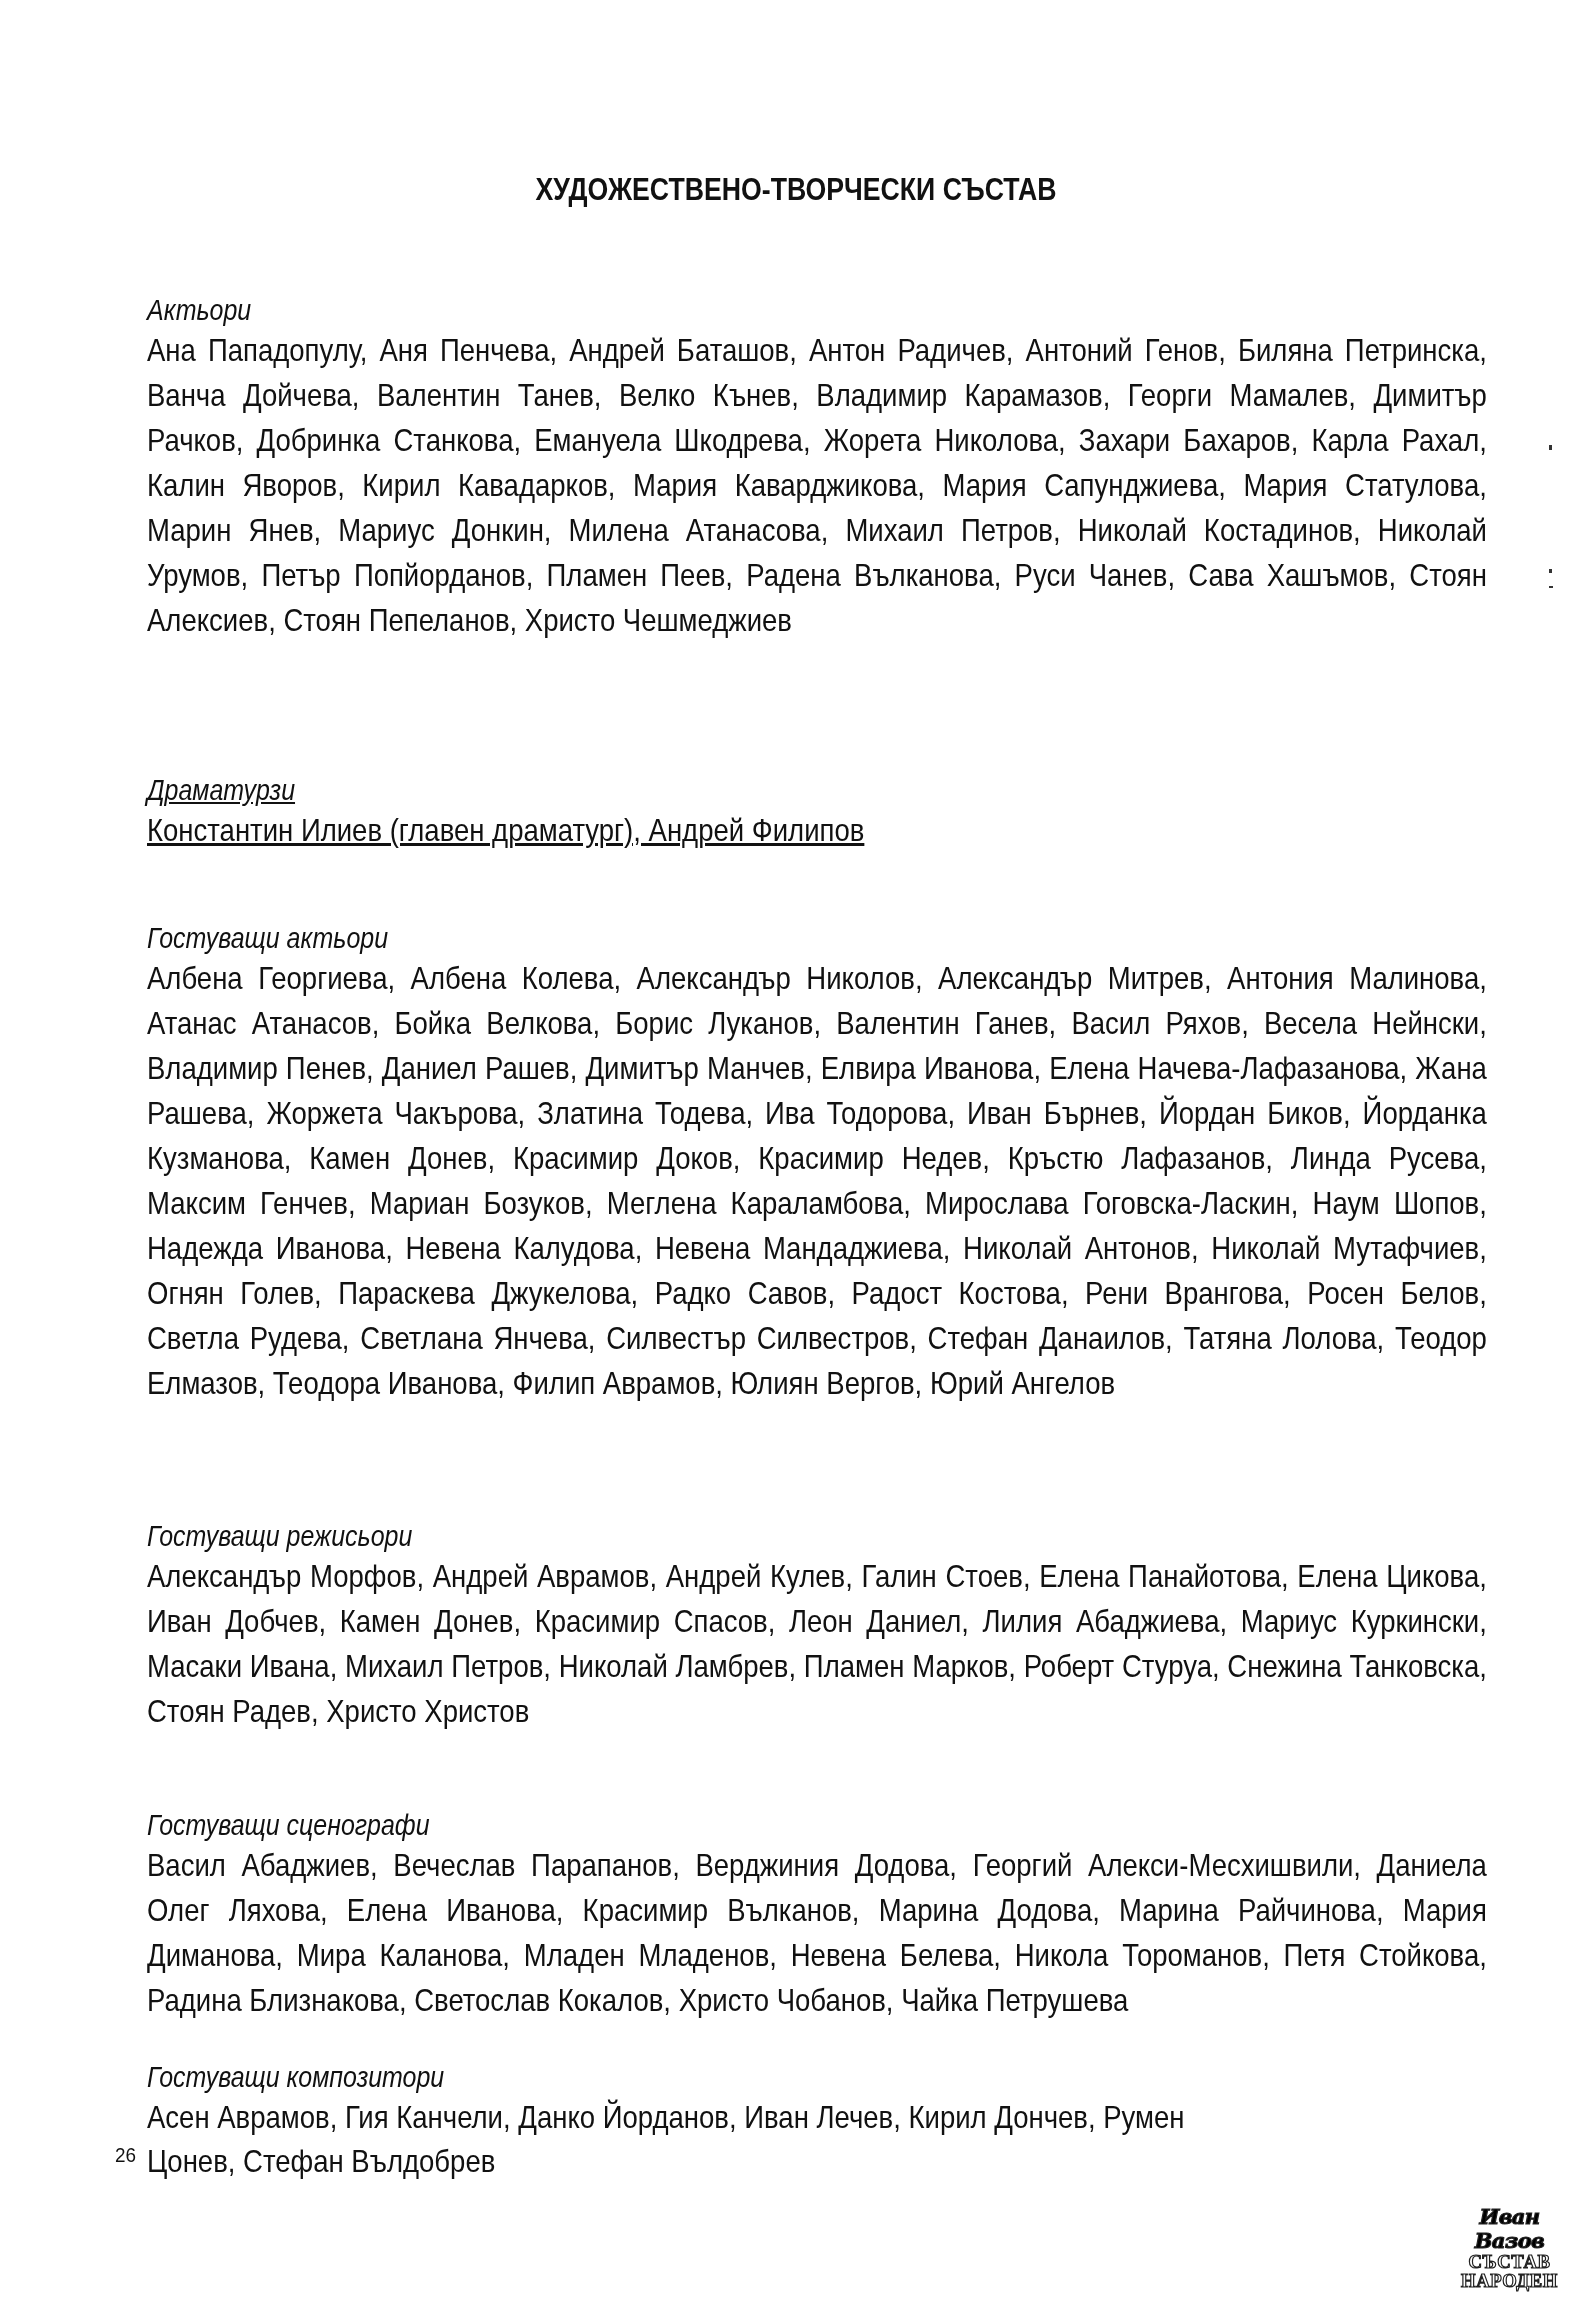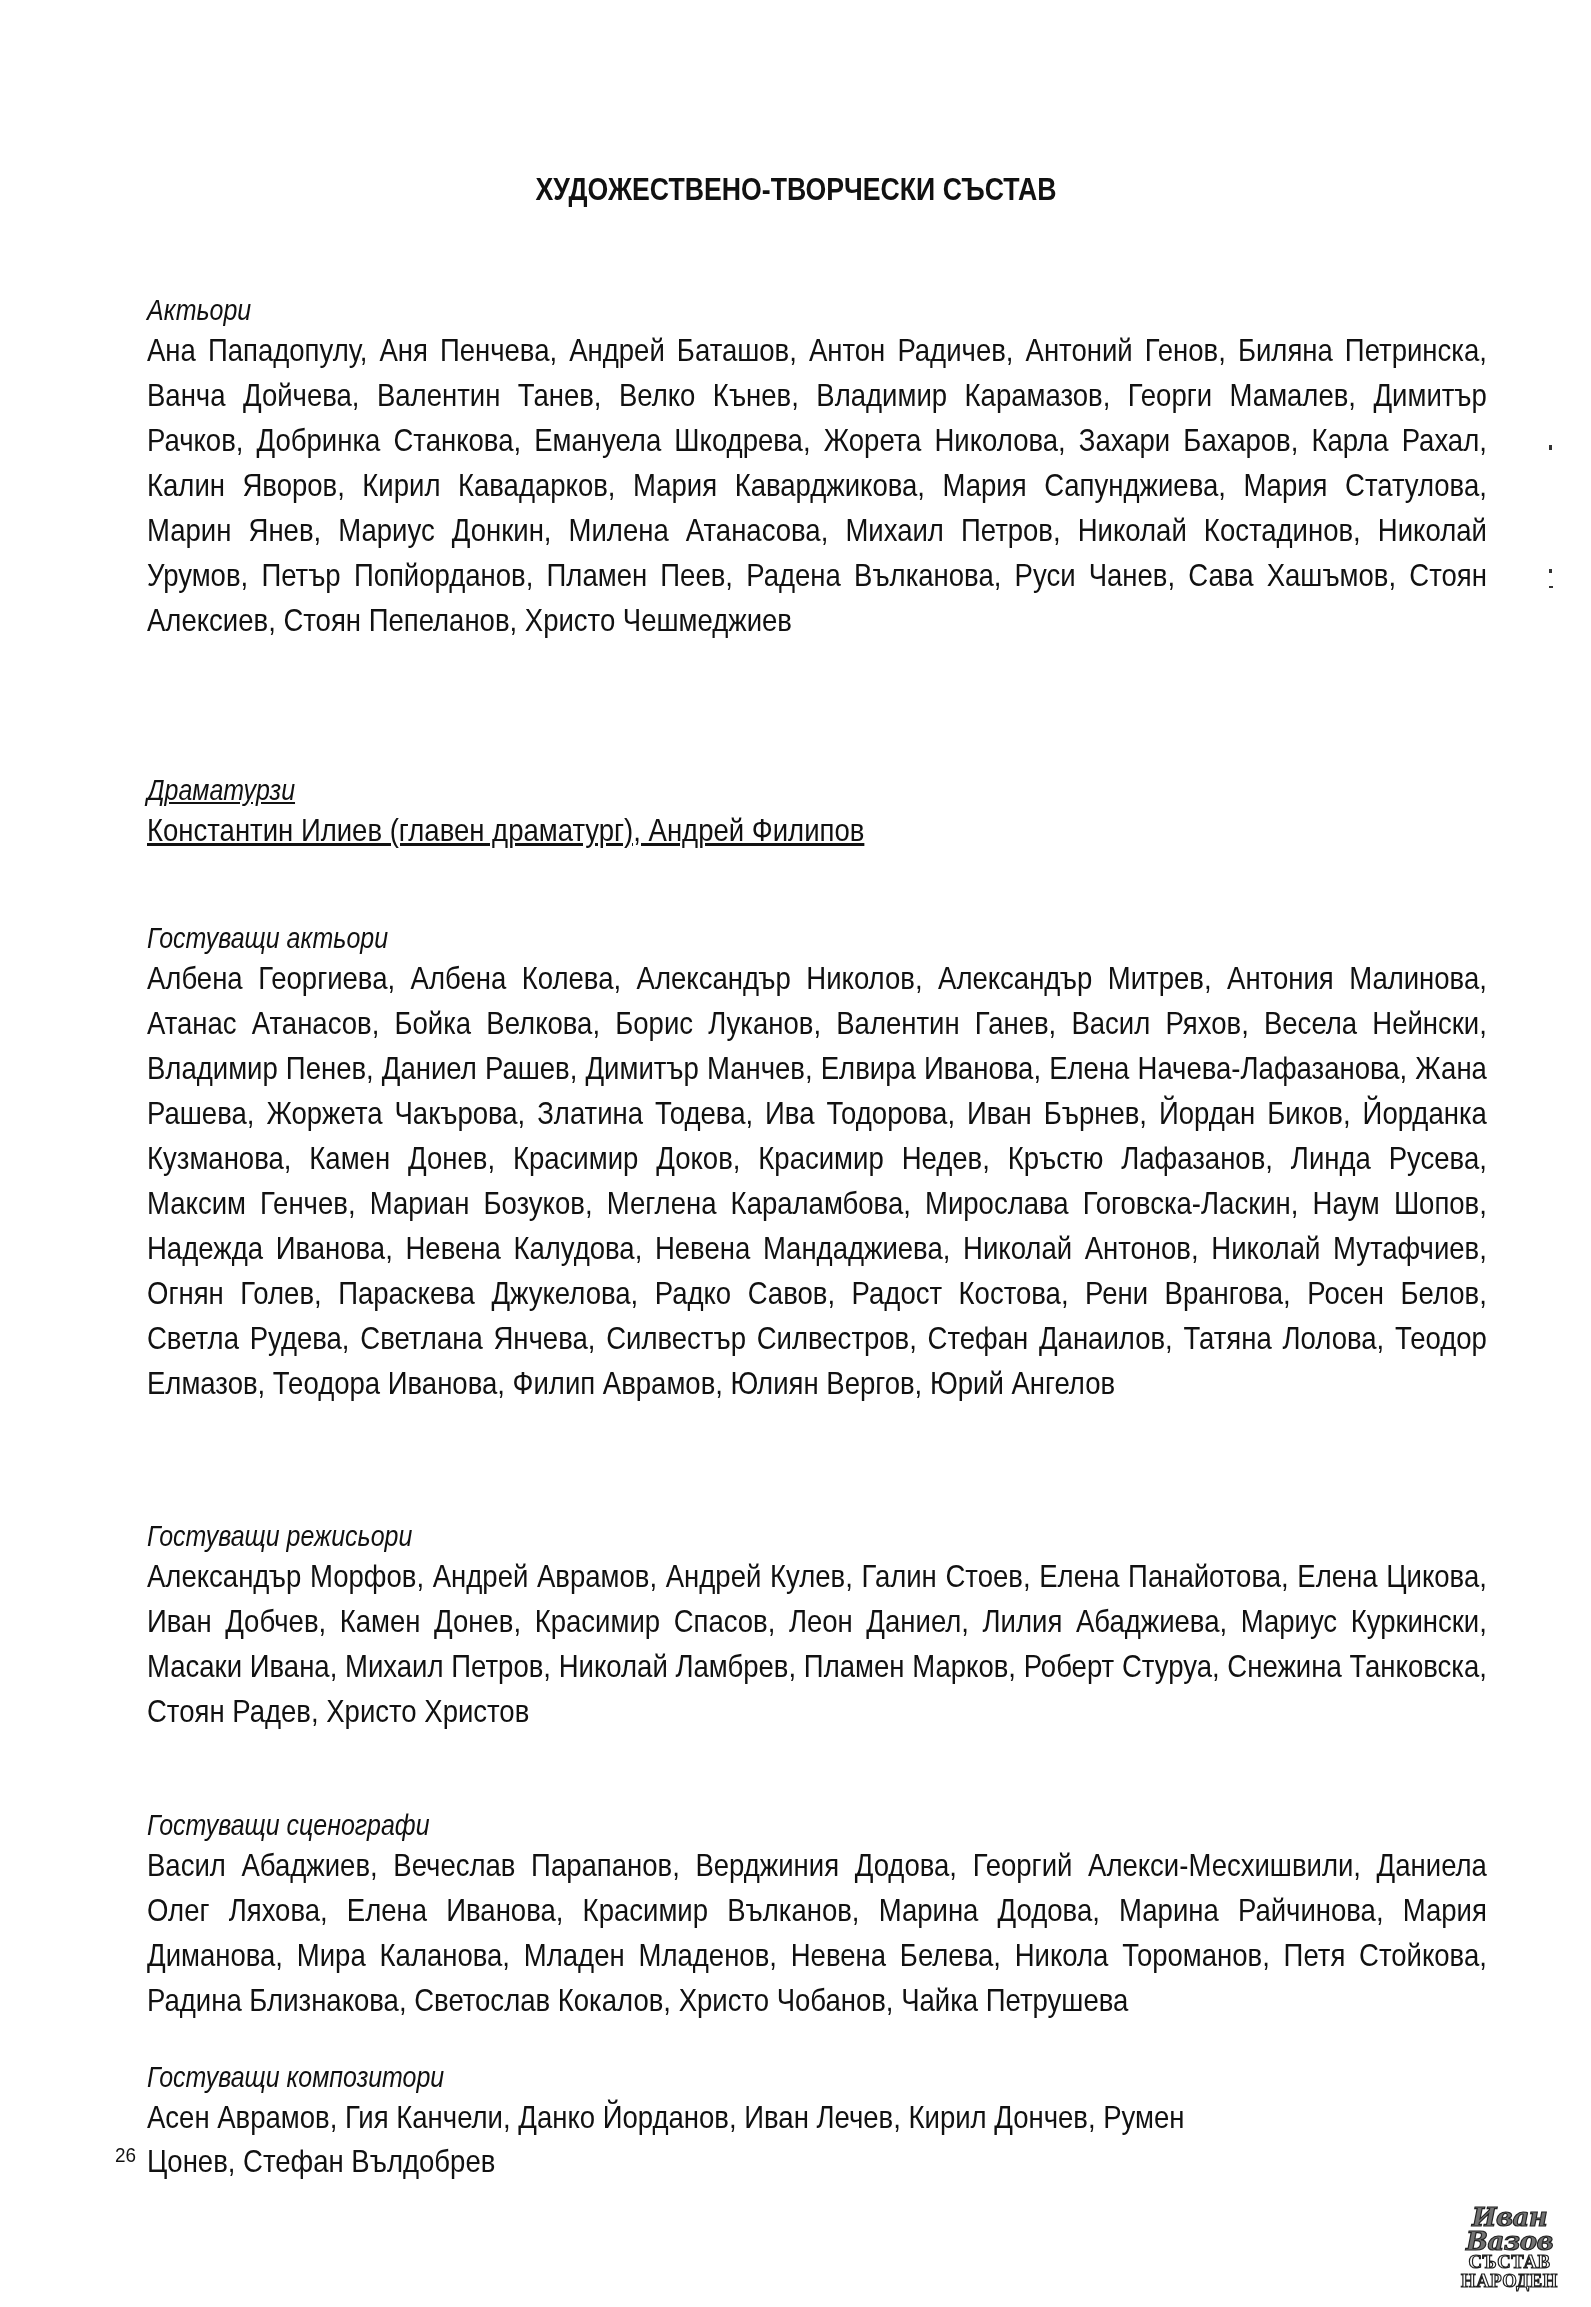--- a/index.html
+++ b/index.html
@@ -73,23 +73,23 @@
       left: 1452px;
       top: 2205px;
       width: 115px;
       height: 72px;
       text-align: center;
     }
     .logo-script {
       font-family: "DejaVu Serif", serif;
       font-style: italic;
       font-weight: bold;
-      font-size: 26px;
+      font-size: 21px;
       line-height: 24px;
-      color: #737373;
+      color: #000000;
       -webkit-text-stroke: 1.2px #222222;
       letter-spacing: -0.6px;
     }
     .logo-line {
       font-family: "Liberation Serif", serif;
       font-weight: bold;
       font-size: 18.7px;
       line-height: 18.7px;
       color: #ffffff;
       -webkit-text-stroke: 1.2px #222222;

